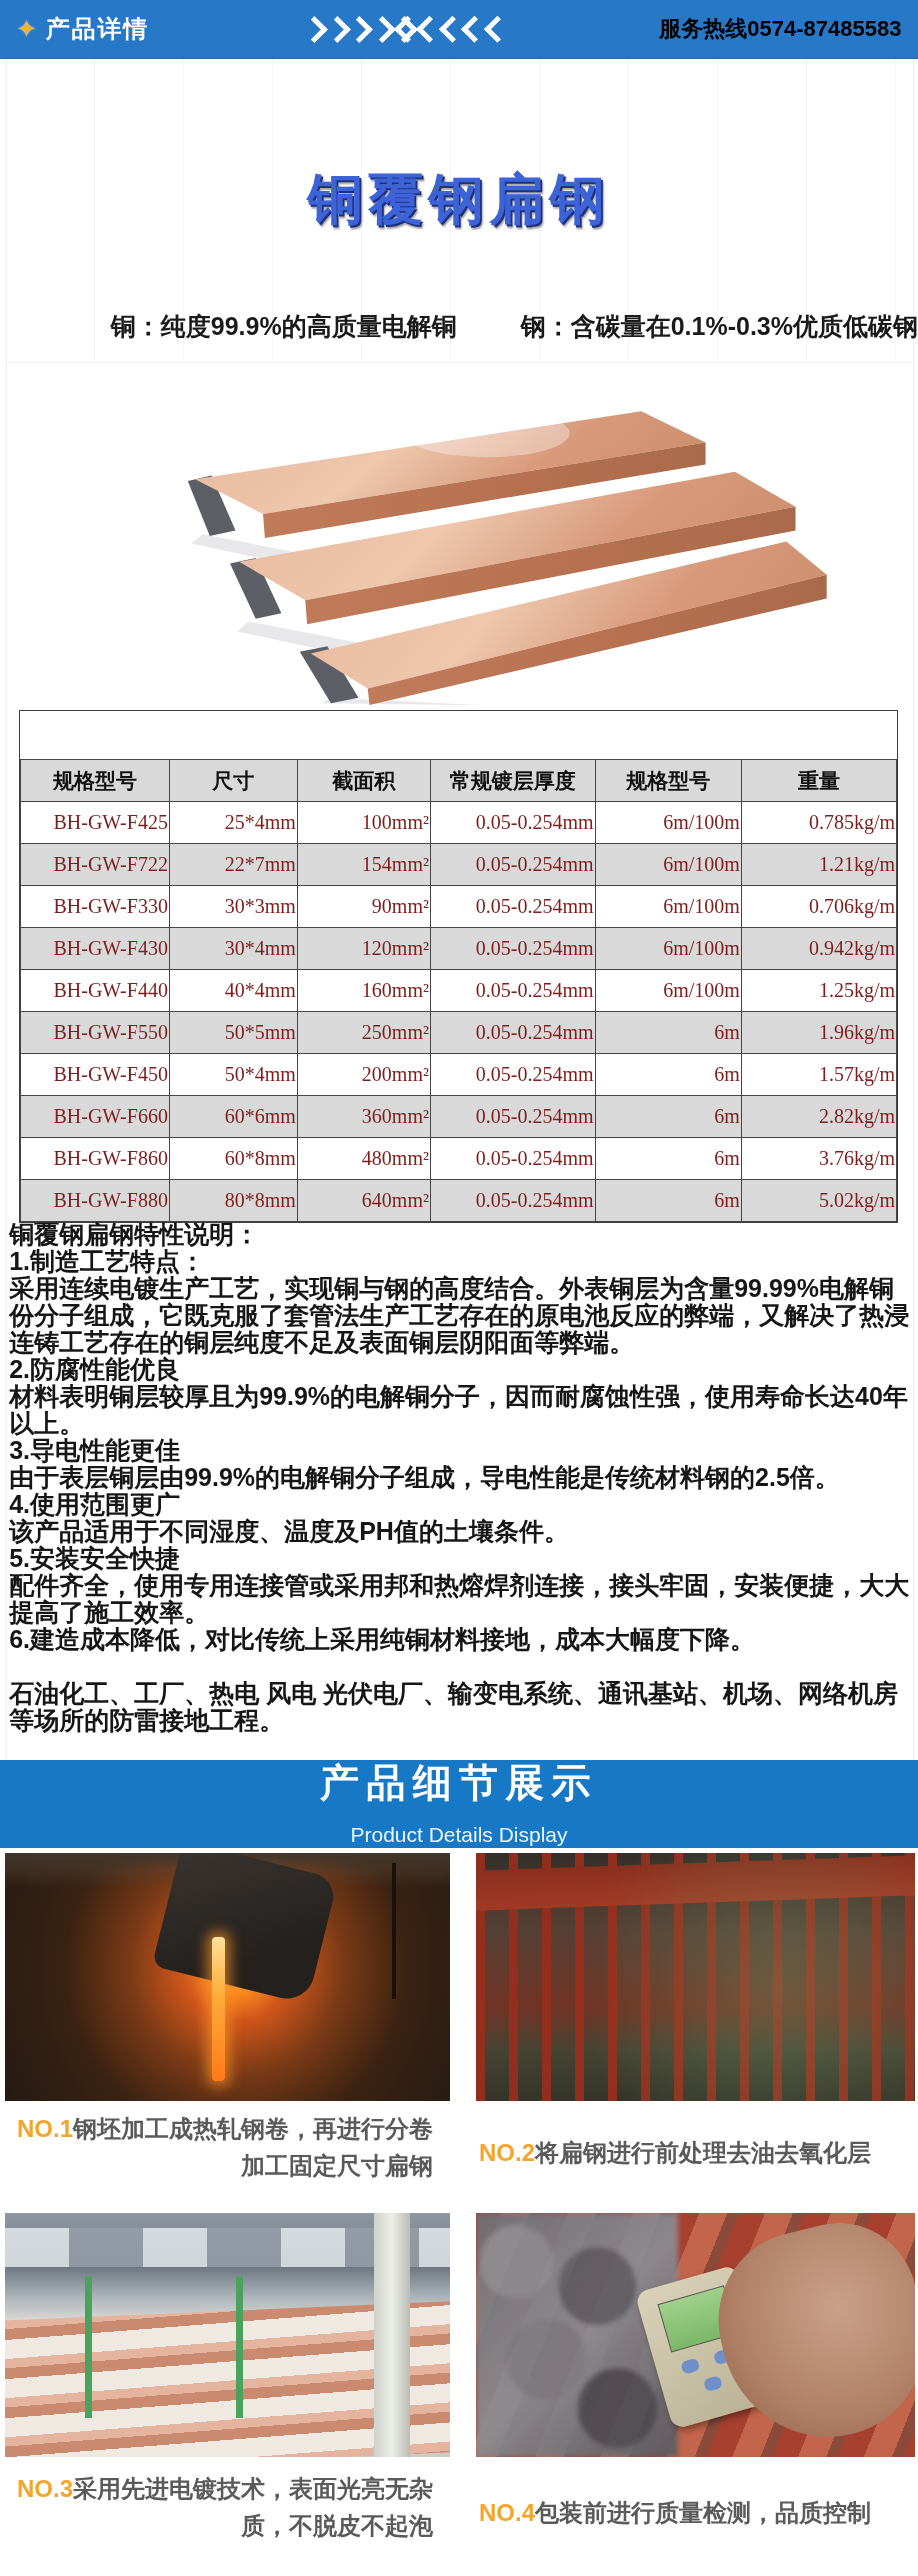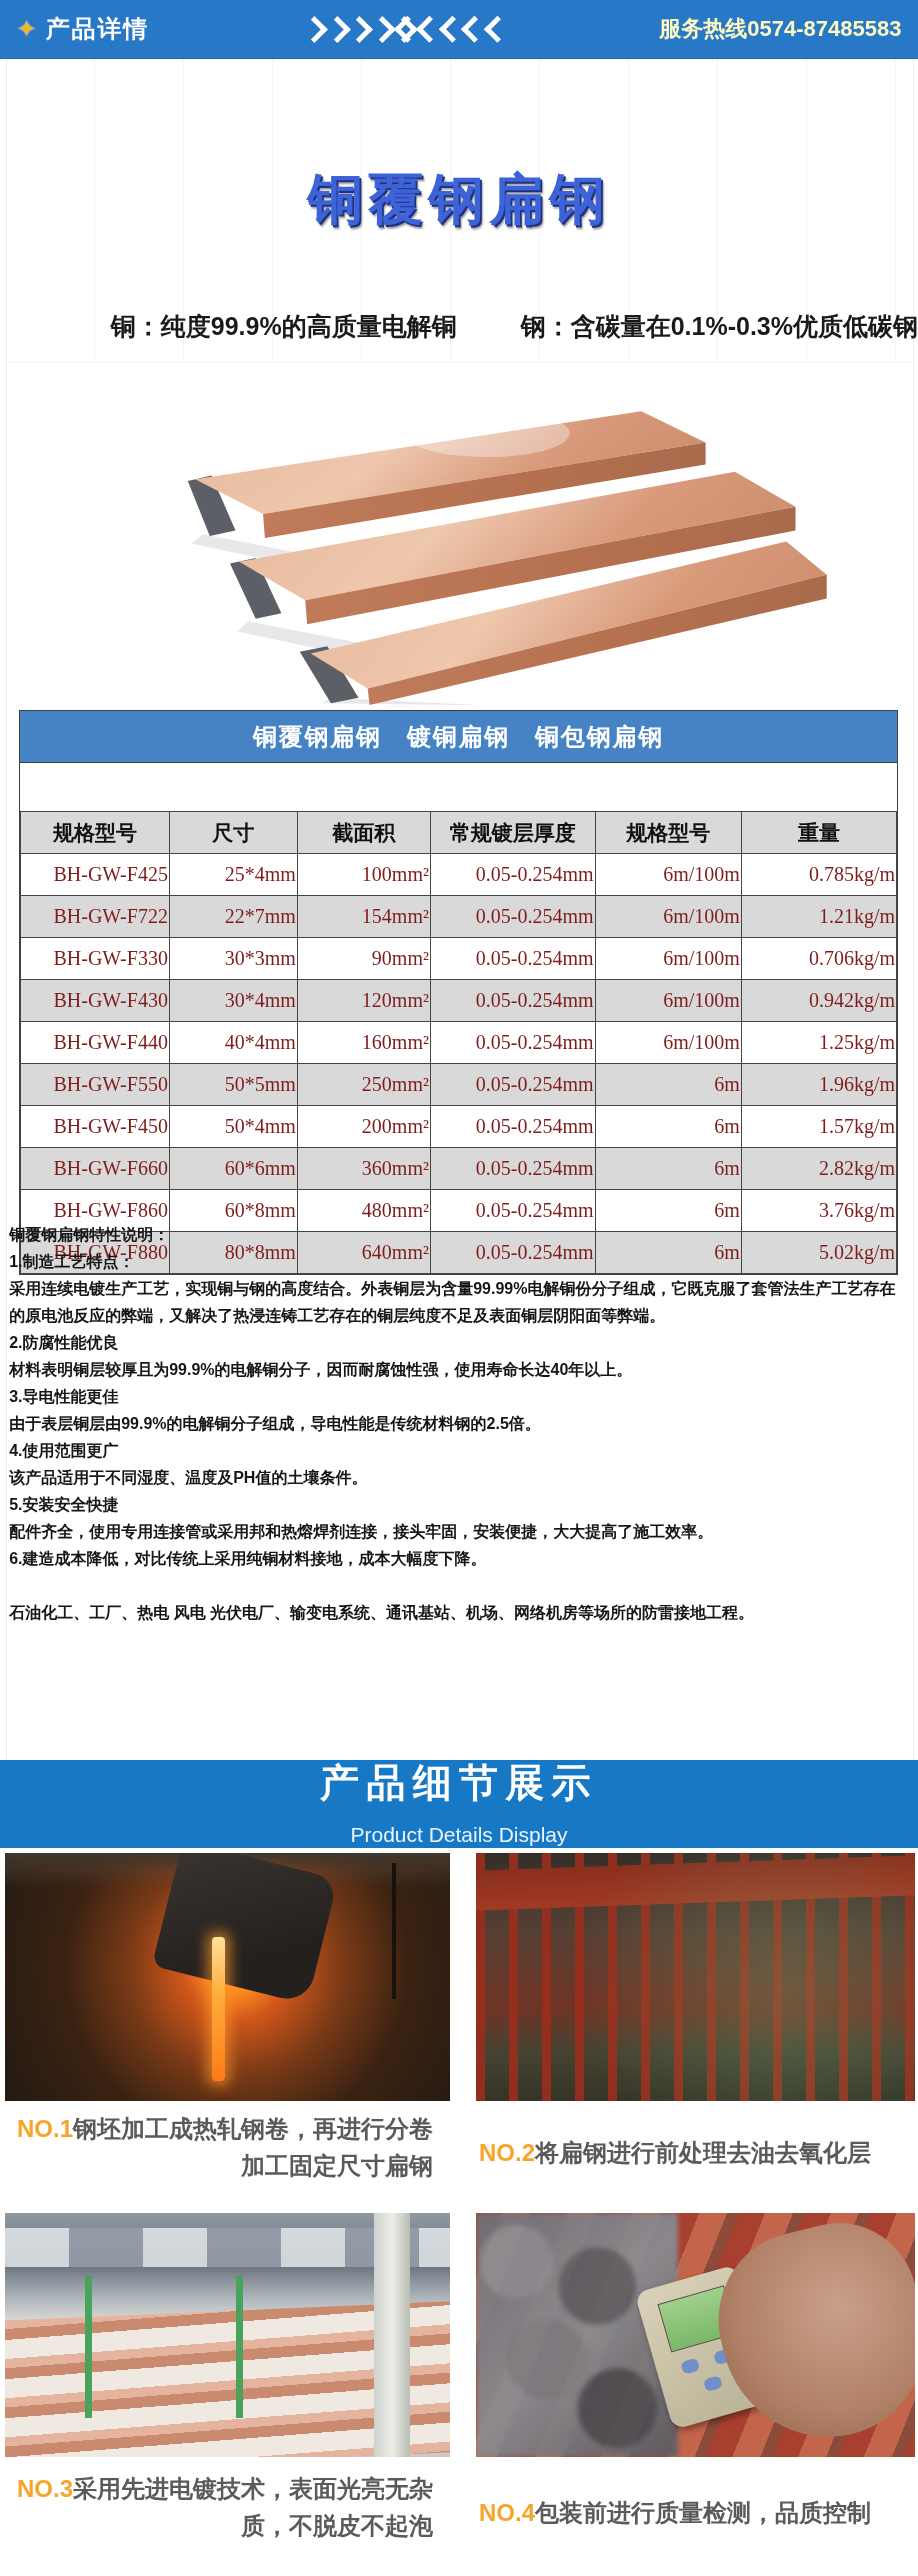--- a/index.html
+++ b/index.html
@@ -11,21 +11,21 @@
           display:flex;align-items:center;justify-content:space-between;box-sizing:border-box;
           padding:0 16.5px;border-bottom:1.8px solid #2368b0;}
   .topbar-left{display:flex;align-items:center;gap:9.2px;}
   .star{color:#f0b429;font-size:24px;line-height:1;text-shadow:0 0 1.8px #ffffff;}
   .topbar-title{color:#ffffff;font-size:24px;font-weight:bold;letter-spacing:1.8px;}
   .arrows{display:flex;align-items:center;}
   .chev{width:13.8px;height:13.8px;border-top:5.5px solid #ffffff;border-right:5.5px solid #ffffff;margin-left:3.7px;}
   .chev.r{transform:rotate(45deg);}
   .chev.l{transform:rotate(-135deg);}
   .chev.mid-r{margin-right:-20px;}
-  .hotline{color:#fef9c3;font-size:22px;font-weight:bold;}
+  .hotline{color:#000000;font-size:22px;font-weight:bold;}
 
   
   .card{position:absolute;top:59px;left:5.5px;width:906px;height:1702px;background:#ffffff;
         border-left:0.9px solid #ededf2;border-right:0.9px solid #ededf2;}
   .hero-grid{position:absolute;top:59px;left:5.5px;width:906px;height:303px;
         background:repeating-linear-gradient(90deg,transparent 0 88px,#f4f4f7 88px 89px);
         border-bottom:0.9px solid #f2f2f5;}
 
   
   .hero-title{position:absolute;top:163px;left:0;width:918px;text-align:center;
@@ -43,21 +43,21 @@
         display:flex;align-items:center;justify-content:center;word-spacing:16.5px;letter-spacing:1.8px;
         border-bottom:0.9px solid #3f3f3f;}
   table.spec{width:100%;border-collapse:collapse;table-layout:fixed;font-family:"Liberation Serif",serif;margin-top:48px;}
   table.spec th{height:39px;background:#d9d9d9;font-size:21px;font-weight:bold;color:#111;
         border:0.9px solid #454545;}
   table.spec td{height:39px;font-size:20px;color:#7f1d1d;text-align:right;border:0.9px solid #454545;background:#ffffff;}
   table.spec tbody tr:nth-child(even) td{background:#d9d9d9;}
 
   
   .features{position:absolute;top:1221px;left:9.2px;width:902px;color:#161616;}
-  .feature-line{font-size:16px;line-height:27px;font-weight:600;min-height:27px;white-space:pre-wrap;}
+  .feature-line{font-size:25px;line-height:27px;font-weight:600;min-height:27px;white-space:pre-wrap;}
 
   
   .banner{position:absolute;top:1760px;left:0;width:918px;height:88px;background:#1779c5;
         display:flex;flex-direction:column;align-items:center;justify-content:center;}
   .banner-title{color:#ffffff;font-size:39px;font-weight:bold;letter-spacing:7.3px;line-height:1.15;}
   .banner-sub{color:#eaf4fd;font-size:21px;margin-top:17px;}
 
   
   .photo{position:absolute;overflow:hidden;background:#333;}
   .ph-r1{top:1853px;height:248px;}
@@ -161,21 +161,20 @@
       <polygon points="232,252 766,150 766,176 234,278" fill="url(#gEdge)"></polygon>
 
       <polygon points="226,308 256,302 290,358 260,364" fill="#5c6066"></polygon>
       <polygon points="238,310 756,188 800,224 300,348" fill="url(#gTop)"></polygon>
       <polygon points="300,348 800,224 800,250 302,366" fill="url(#gEdge)"></polygon>
       <ellipse cx="430" cy="70" rx="90" ry="26" fill="#ffffff" opacity="0.35"></ellipse>
     </svg>
   </div>
 
   <div class="spec-table">
-    <div class="spec-title">铜覆钢扁钢 镀铜扁钢 铜包钢扁钢</div>
     <table class="spec">
       <colgroup>
         <col style="width:17%">
           <col style="width:14.6%">
           <col style="width:15.2%">
         <col style="width:18.8%">
           <col style="width:16.7%">
           <col style="width:17.7%">
       </colgroup>
       <thead>

